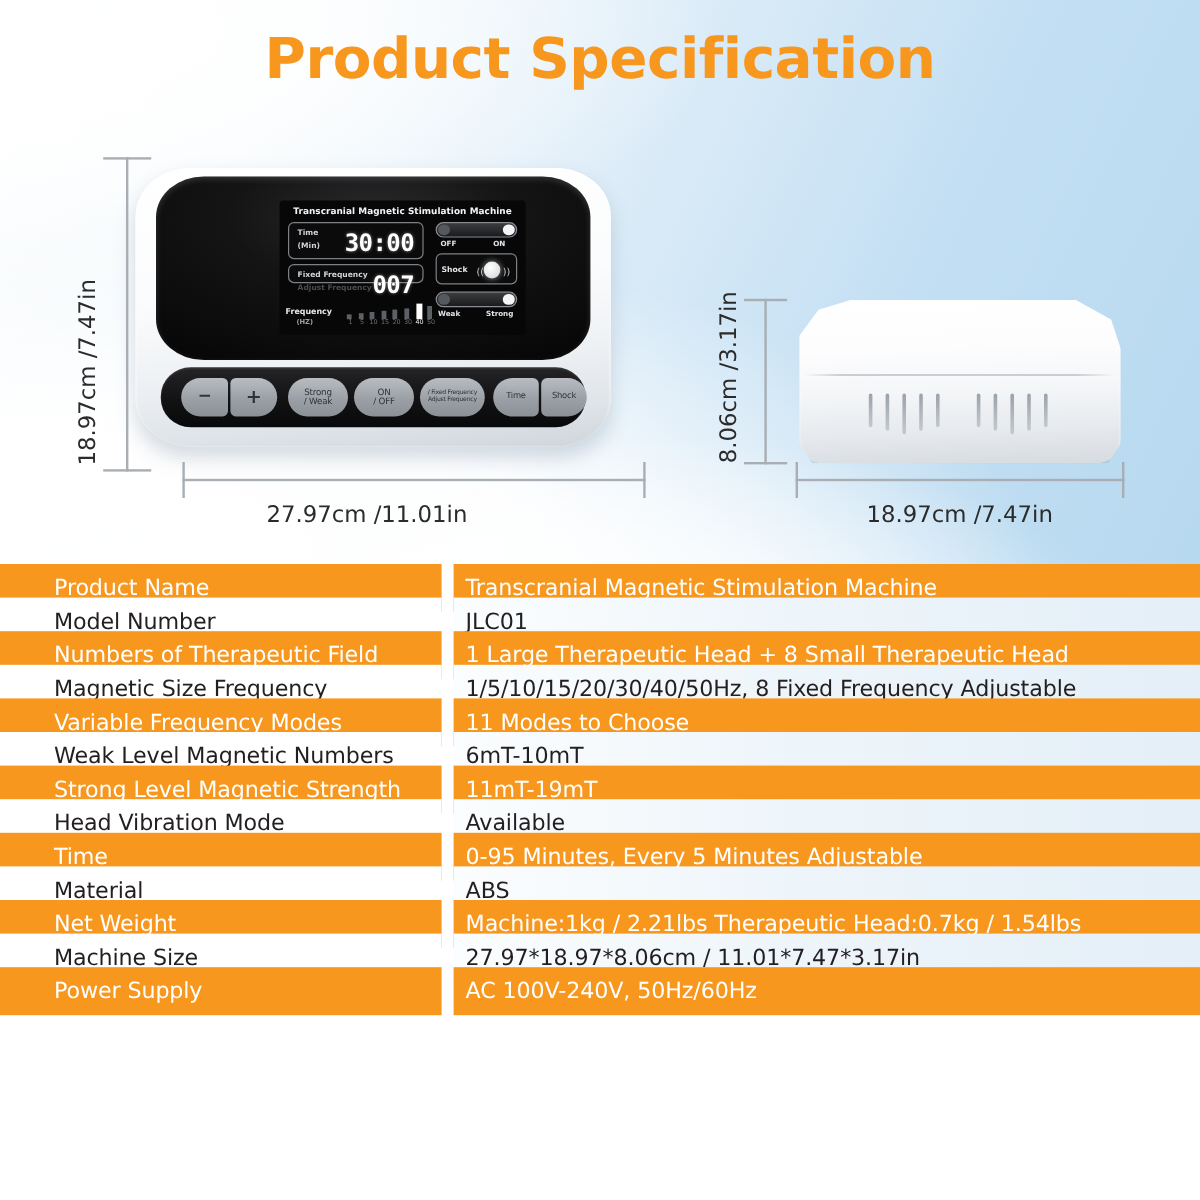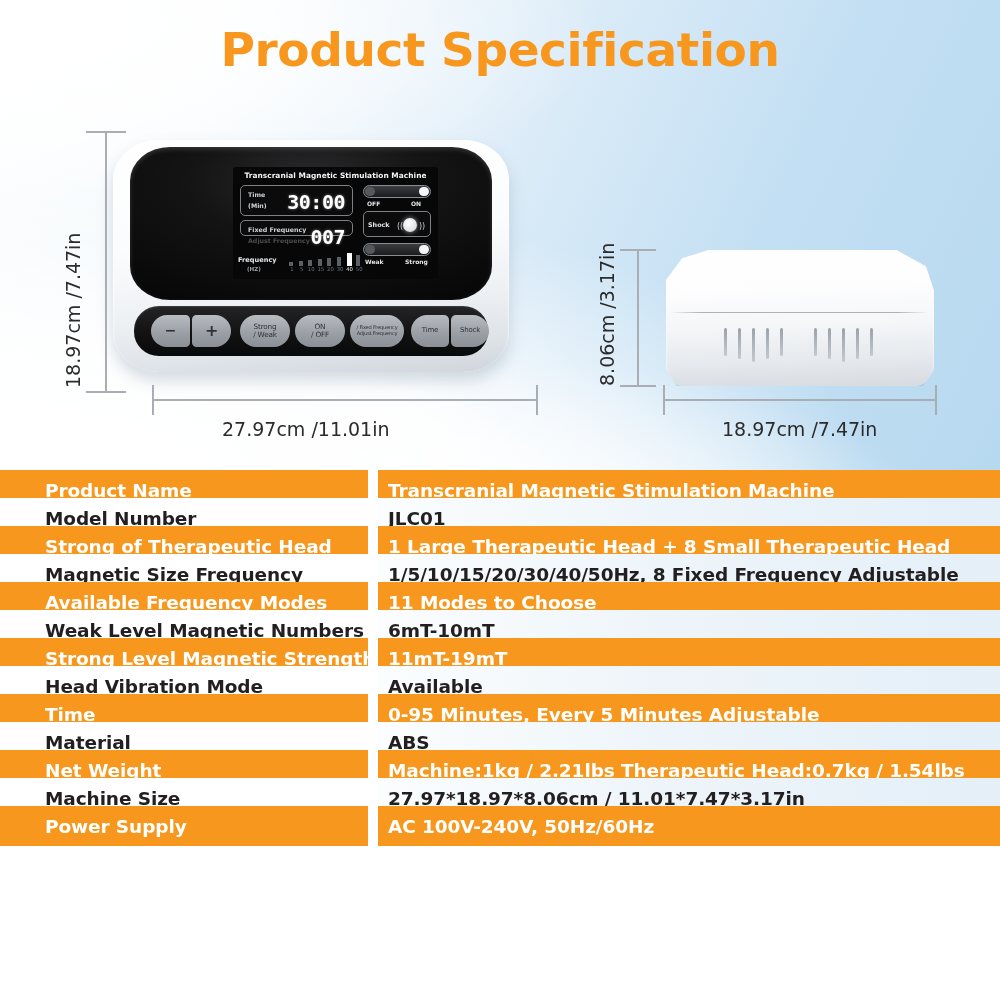--- a/index.html
+++ b/index.html
@@ -172,21 +172,21 @@
     clip-path:polygon(0% 22%, 6% 6%, 16% 0%, 86% 0%, 97% 12%, 100% 30%, 100% 88%, 96% 100%, 4% 100%, 0% 88%);
   }
   #side-seam {
     position:absolute; left:4px; top:62px; width:258px; height:1px;
     background:linear-gradient(90deg, rgba(170,178,186,0) 0%, #aab2ba 12%, #aab2ba 88%, rgba(170,178,186,0) 100%);
   }
   .vent { position:absolute; width:3px; background:linear-gradient(180deg,#9aa2aa,#c3c9cf); border-radius:1.5px; }
 
   
   #table { position:absolute; left:0; top:470px; width:1000px; z-index:7; }
-  .row { position:relative; height:28px; width:1000px;font-weight:bold; }
+  .row { position:relative; height:28px; width:1000px; }
   .row .cellL, .row .cellR { position:absolute; top:0; height:40px; display:flex; align-items:center; }
   .row .cellL { left:0; width:368px; padding-left:45px; }
   .row .cellR { left:378px; width:622px; padding-left:10px; }
   .row.odd .cellL, .row.odd .cellR { background:#f7971d; color:#ffffff; }
   .row.even .cellL { background:#ffffff; color:#231f20; }
   .row.even .cellR { background:linear-gradient(90deg,#fbfdfe 0%, #eef5fa 45%, #e4eff8 100%); color:#231f20; }
   .row .txt { font-size:18.5px; font-family:"DejaVu Sans", sans-serif; white-space:nowrap; letter-spacing:-0.1px; }
 </style>
 </head>
 <body>
@@ -337,37 +337,37 @@
     <div class="row even">
       <div class="cellL">
         <span class="txt">Model Number</span>
       </div>
       <div class="cellR">
         <span class="txt">JLC01</span>
       </div>
     </div>
     <div class="row odd">
       <div class="cellL">
-        <span class="txt">Strong of Therapeutic Head</span>
+        <span class="txt">Numbers of Therapeutic Field</span>
       </div>
       <div class="cellR">
         <span class="txt">1 Large Therapeutic Head + 8 Small Therapeutic Head</span>
       </div>
     </div>
     <div class="row even">
       <div class="cellL">
         <span class="txt">Magnetic Size Frequency</span>
       </div>
       <div class="cellR">
         <span class="txt">1/5/10/15/20/30/40/50Hz, 8 Fixed Frequency Adjustable</span>
       </div>
     </div>
     <div class="row odd">
       <div class="cellL">
-        <span class="txt">Available Frequency Modes</span>
+        <span class="txt">Variable Frequency Modes</span>
       </div>
       <div class="cellR">
         <span class="txt">11 Modes to Choose</span>
       </div>
     </div>
     <div class="row even">
       <div class="cellL">
         <span class="txt">Weak Level Magnetic Numbers</span>
       </div>
       <div class="cellR">

